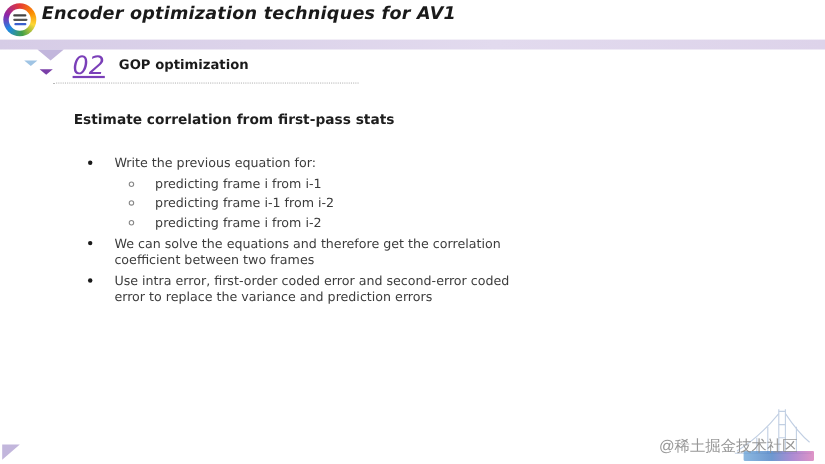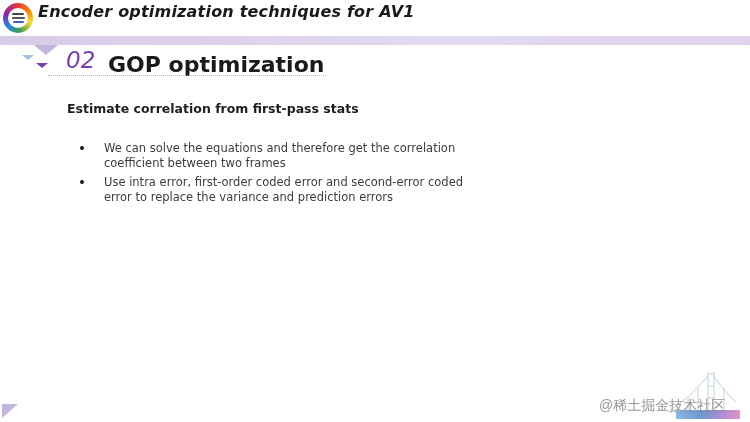--- a/index.html
+++ b/index.html
@@ -23,22 +23,22 @@
       background: linear-gradient(90deg, #d6cce6 0%, #e2daee 60%, #ddd3ea 100%); }
 
     .tri-down-big { position: absolute; left: 34px; top: 45px; width: 0; height: 0;
       border-left: 12px solid transparent; border-right: 12px solid transparent; border-top: 10px solid #c2b6dc; }
     .tri-blue { position: absolute; left: 22px; top: 55px; width: 0; height: 0;
       border-left: 6px solid transparent; border-right: 6px solid transparent; border-top: 5px solid #9fc4e4; }
     .tri-purple { position: absolute; left: 36px; top: 63px; width: 0; height: 0;
       border-left: 6px solid transparent; border-right: 6px solid transparent; border-top: 5px solid #7a3fa8; }
 
     .section-num { position: absolute; left: 66px; top: 47px; font-size: 23px; font-style: italic;
-      color: #7a3fb8; font-family: "DejaVu Sans", sans-serif; font-weight: normal; }
-    .section-title { position: absolute; left: 108px; top: 52px; font-size: 22px; font-weight: bold; color: #1a1a1a; white-space: nowrap; }
+      color: #7a3fb8; font-family: "DejaVu Sans", sans-serif; font-weight: normal; text-decoration: underline; }
+    .section-title { position: absolute; left: 108px; top: 52px; font-size: 12px; font-weight: bold; color: #1a1a1a; white-space: nowrap; }
     .section-rule { position: absolute; left: 48px; top: 75px; width: 278px; height: 0;
       border-top: 1px dotted #b8b8b8; }
 
     .content { position: absolute; left: 67px; top: 101px; width: 420px; }
     .heading { font-size: 12.5px; font-weight: bold; color: #1e1e1e; margin-bottom: 25px; white-space: nowrap; }
 
     ul.bullets { list-style: none; }
     ul.bullets > li { position: relative; padding-left: 37px; font-size: 11.5px; line-height: 14.5px; color: #3c3c3c; margin-bottom: 5px; }
     ul.bullets > li::before { content: ""; position: absolute; left: 13px; top: 5px; width: 4px; height: 4px; border-radius: 50%; background: #1a1a1a; }
     ul.sub { list-style: none; margin-top: 4px; margin-left: 0; }
@@ -73,20 +73,28 @@
 <div class="tri-purple"></div>
 
 <div class="section-num">02</div>
 <div class="section-title">GOP optimization</div>
 <div class="section-rule"></div>
 
 <div class="content">
   <div class="heading">Estimate correlation from first-pass stats</div>
   <ul class="bullets">
     <li>
+      <span>Write  the previous equation for:</span>
+      <ul class="sub">
+        <li>predicting frame i from i-1</li>
+        <li>predicting frame i-1 from i-2</li>
+        <li>predicting frame i from i-2</li>
+      </ul>
+    </li>
+    <li>
       <span>We can solve the equations and therefore get the correlation coefficient between two frames</span>
     </li>
     <li>
       <span>Use intra error, first-order coded error and second-error coded error to replace the variance and prediction errors</span>
     </li>
   </ul>
 </div>
 
 <div class="corner-tri"></div>
 

